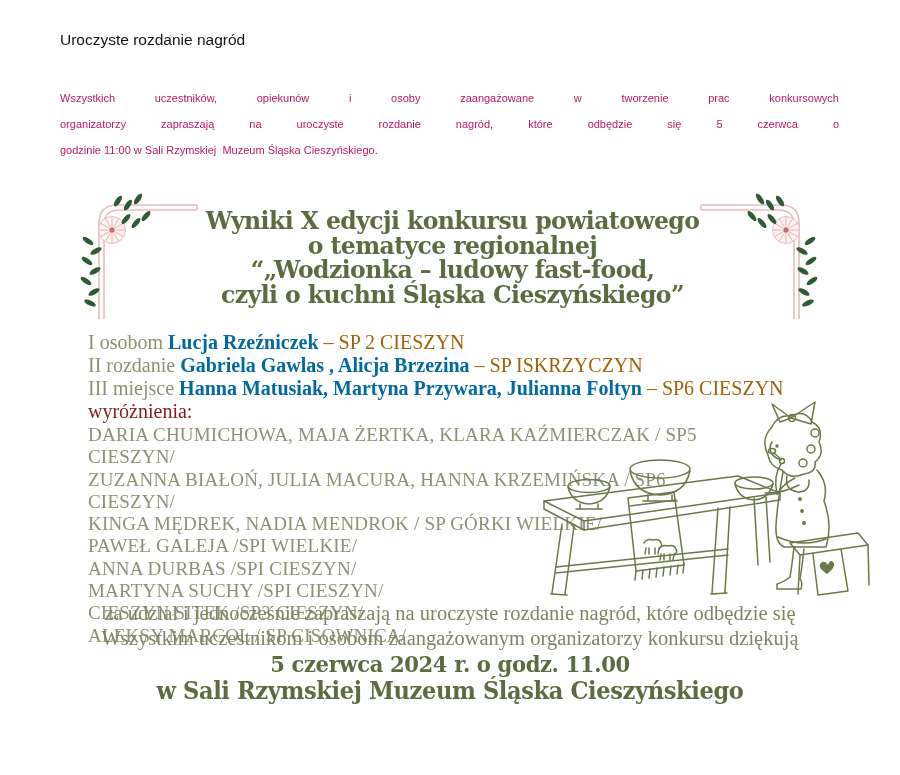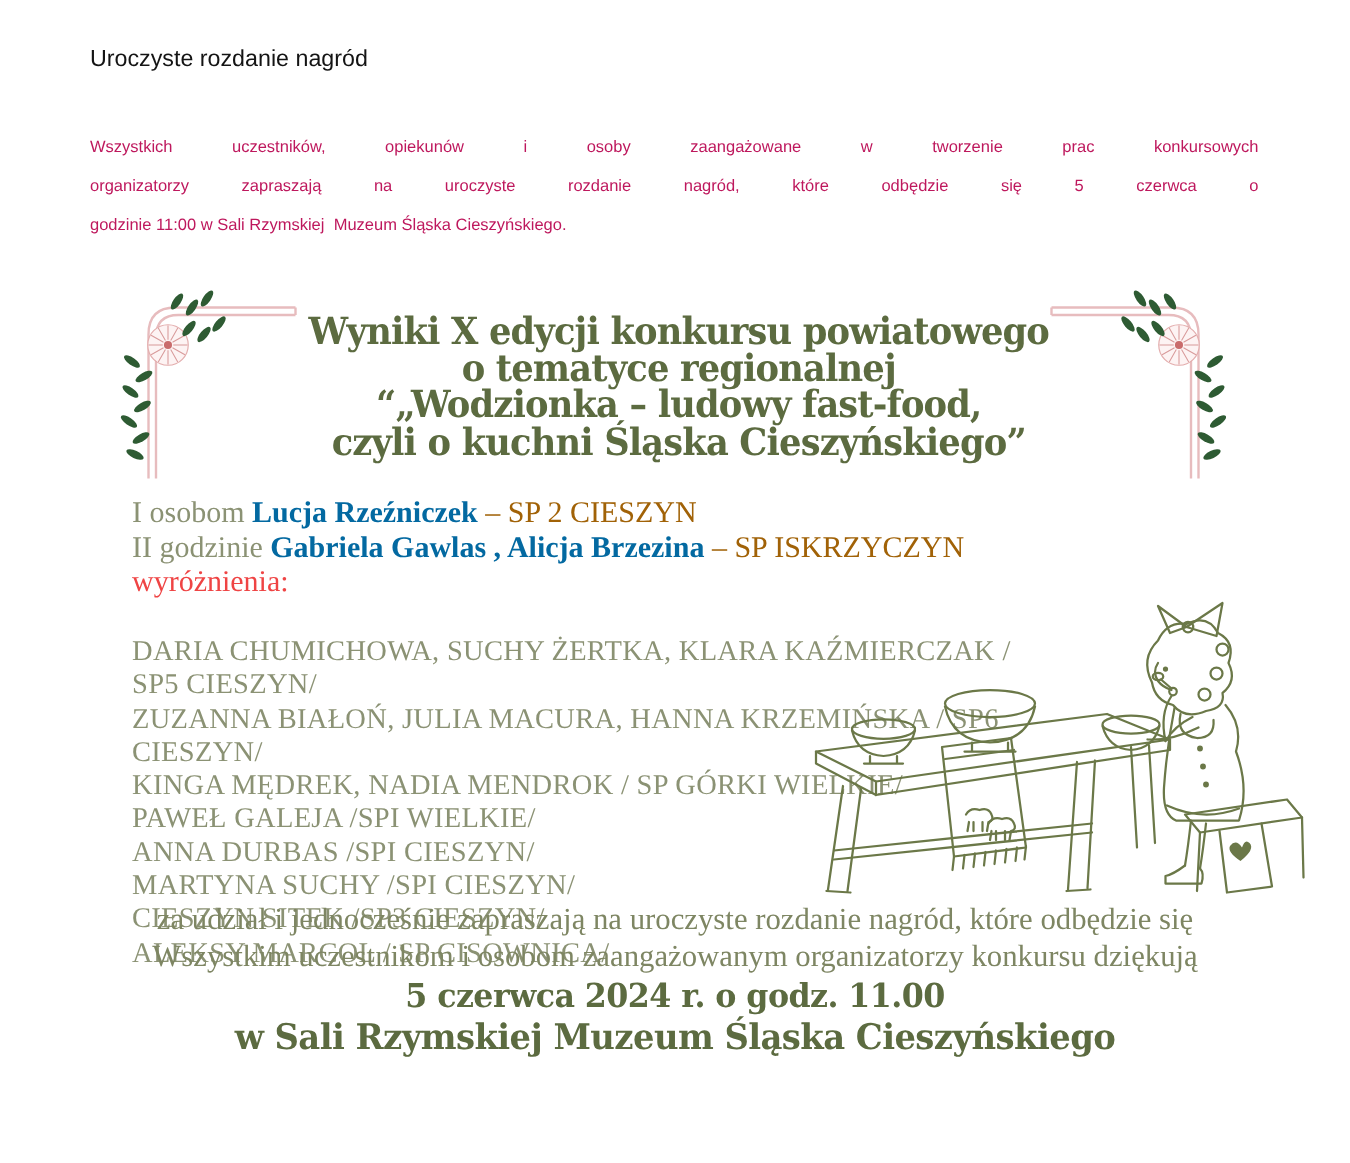--- a/index.html
+++ b/index.html
@@ -16,21 +16,21 @@
   .poster-title{position:absolute;left:85px;top:209px;width:735px;text-align:center;
                 font-family:"DejaVu Serif",serif;font-weight:bold;font-size:25px;
                 line-height:24.5px;color:#5c6b40;letter-spacing:-0.6px;
                 transform:scaleX(0.94);transform-origin:50% 0;}
 
   .winners{position:absolute;left:88px;top:331px;width:730px;
            font-family:"Liberation Serif",serif;font-size:20px;line-height:23px;
            color:#8b9274;}
   .winners .names{font-weight:bold;color:#0369a1;}
   .winners .school{color:#a16207;}
-  .distinction-label{color:#ef4444;}
+  .distinction-label{color:#7f1d1d;}
 
   .distinctions{position:absolute;left:88px;top:424px;width:620px;
                 font-family:"Liberation Serif",serif;font-size:19px;line-height:22.3px;
                 color:#8b9274;letter-spacing:0.2px;}
 
   .closing{position:absolute;left:60px;top:601px;width:780px;text-align:center;
            font-family:"Liberation Serif",serif;font-size:20.5px;line-height:25px;
            color:#7e8663;}
   .closing-date{position:absolute;left:60px;top:651px;width:780px;text-align:center;
                 font-family:"DejaVu Serif",serif;font-weight:bold;font-size:22px;
@@ -127,26 +127,27 @@
 
   <div class="poster-title">
     <div>Wyniki X edycji konkursu powiatowego</div>
     <div>o tematyce regionalnej</div>
     <div>“„Wodzionka – ludowy fast-food,</div>
     <div>czyli o kuchni Śląska Cieszyńskiego”</div>
   </div>
 
   <div class="winners">
     <div><span>I osobom </span><span class="names">Lucja Rzeźniczek</span><span class="school"> – SP 2 CIESZYN</span></div>
-    <div><span>II godzinie </span><span class="names">Gabriela Gawlas , Alicja Brzezina</span><span class="school"> – SP ISKRZYCZYN</span></div>
+    <div><span>II rozdanie </span><span class="names">Gabriela Gawlas , Alicja Brzezina</span><span class="school"> – SP ISKRZYCZYN</span></div>
+    <div><span>III miejsce </span><span class="names">Hanna Matusiak, Martyna Przywara, Julianna Foltyn</span><span class="school"> – SP6 CIESZYN</span></div>
     <div class="distinction-label">wyróżnienia:</div>
   </div>
 
   <div class="distinctions">
-    <div>DARIA CHUMICHOWA, SUCHY ŻERTKA, KLARA KAŹMIERCZAK / SP5 CIESZYN/</div>
+    <div>DARIA CHUMICHOWA, MAJA ŻERTKA, KLARA KAŹMIERCZAK / SP5 CIESZYN/</div>
     <div>ZUZANNA BIAŁOŃ, JULIA MACURA, HANNA KRZEMIŃSKA / SP6 CIESZYN/</div>
     <div>KINGA MĘDREK, NADIA MENDROK / SP GÓRKI WIELKIE/</div>
     <div>PAWEŁ GALEJA /SPI WIELKIE/</div>
     <div>ANNA DURBAS /SPI CIESZYN/</div>
     <div>MARTYNA SUCHY /SPI CIESZYN/</div>
     <div>CIESZYN SITEK /SP3 CIESZYN/</div>
     <div>ALEKSY MARCOL / SP CISOWNICA/</div>
   </div>
 
   <div class="illustration">

